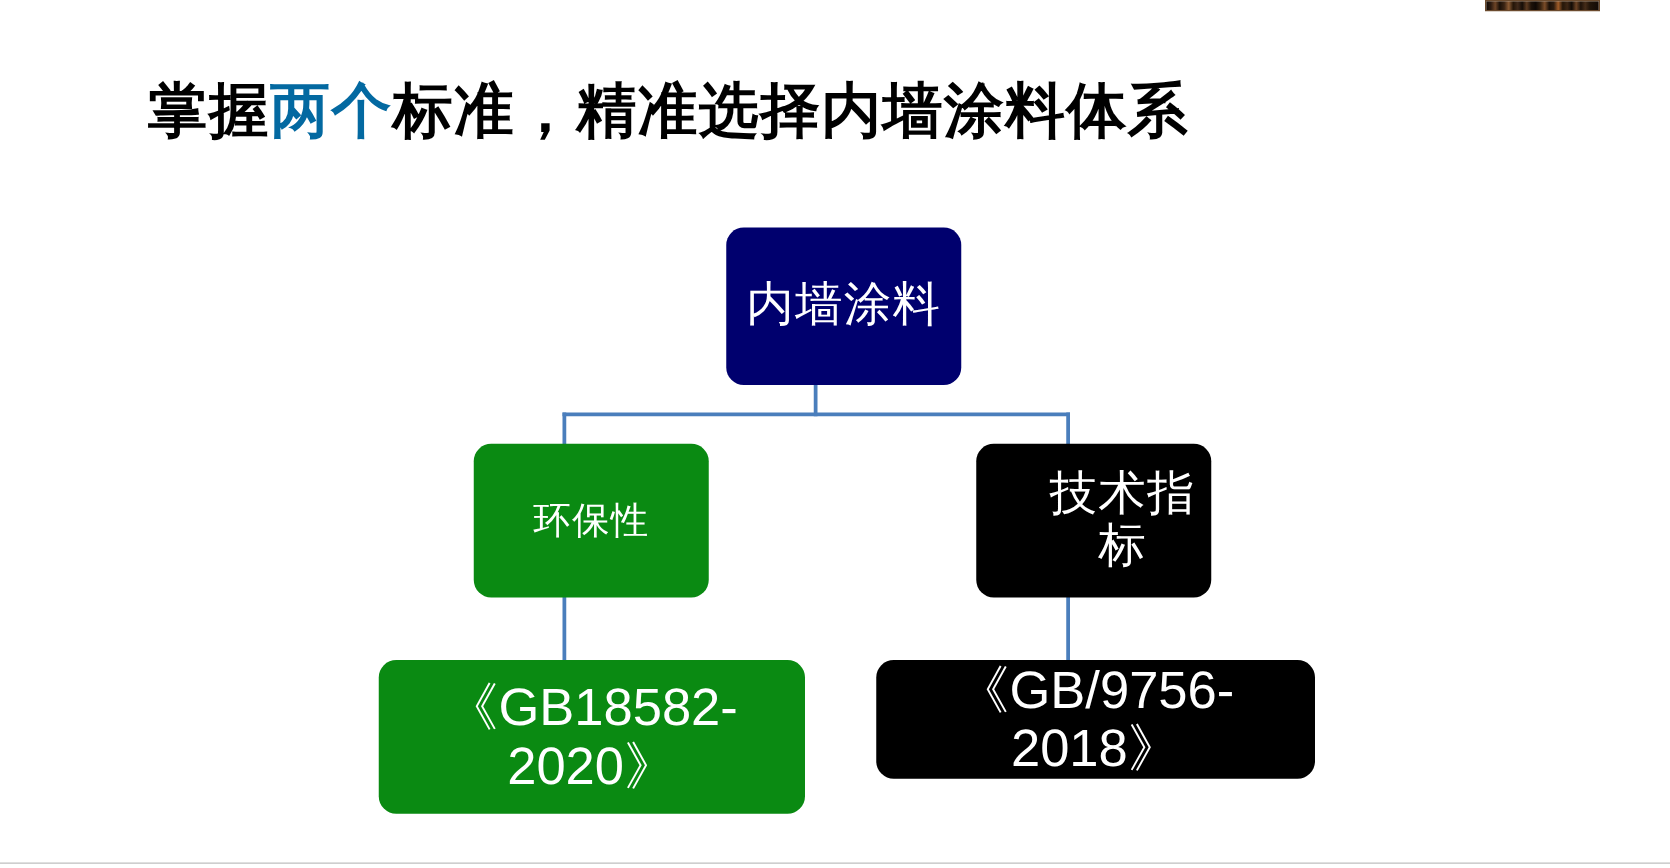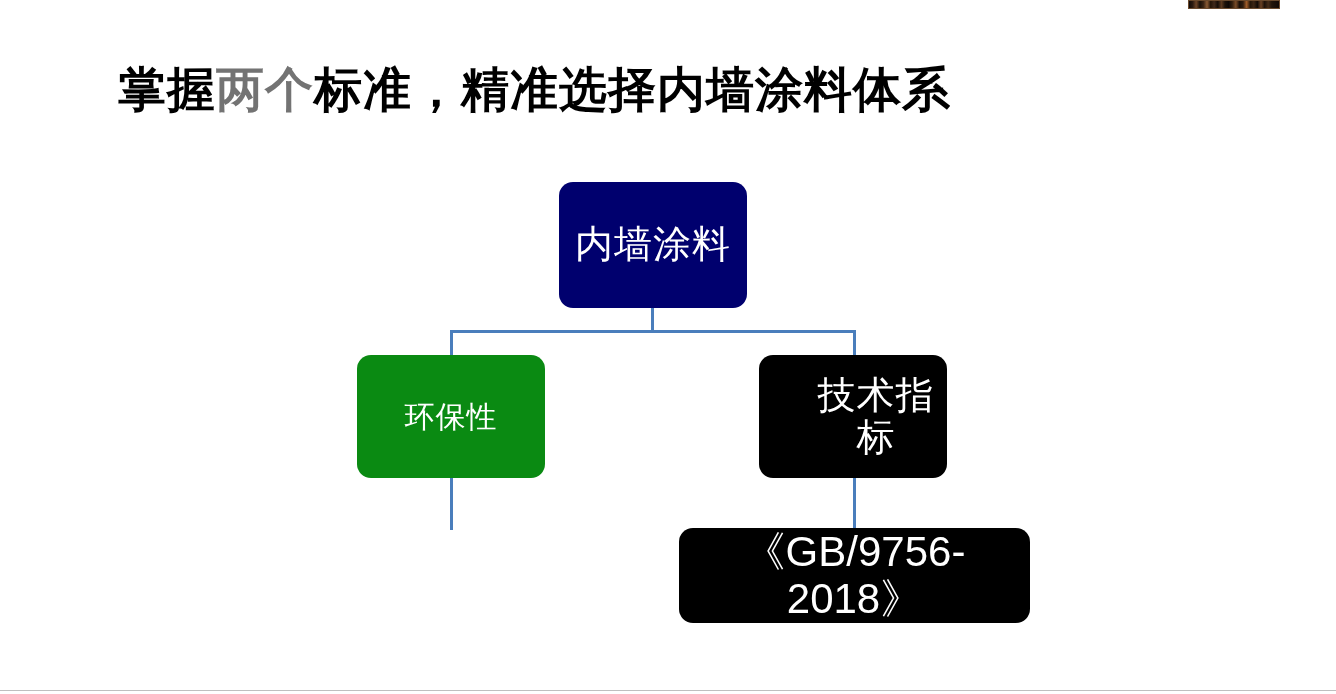--- a/index.html
+++ b/index.html
@@ -46,21 +46,21 @@
     top: 28px;
     width: 1100px;
     font-size: 48px;
     font-weight: bold;
     color: #000000;
     letter-spacing: 1px;
     white-space: nowrap;
     line-height: 1.25;
   }
   .title .accent {
-    color: #737373;
+    color: #0369a1;
   }
 
   
   .conn {
     position: absolute;
     background: #4a7ebc;
   }
   .conn-v-root   { left: 651px; top: 307px; width: 3px;   height: 26px; }
   .conn-h-split  { left: 450px; top: 330px; width: 406px; height: 3px;  }
   .conn-v-left   { left: 450px; top: 330px; width: 3px;   height: 27px; }
@@ -72,20 +72,21 @@
   .node {
     position: absolute;
     box-sizing: border-box;
     display: flex;
     align-items: center;
     justify-content: center;
     color: #ffffff;
     text-align: center;
     border-radius: 14px;
     line-height: 1.1;
+    margin-left: 22px;
   }
   .node-root {
     left: 559px;  top: 182px;
     width: 188px; height: 126px;
     background: #00006e;
     font-size: 38px;
     letter-spacing: 1px;
   }
   .node-eco {
     left: 357px;  top: 355px;
@@ -137,16 +138,17 @@
   <div class="conn conn-v-root"></div>
   <div class="conn conn-h-split"></div>
   <div class="conn conn-v-left"></div>
   <div class="conn conn-v-right"></div>
   <div class="conn conn-v-left2"></div>
   <div class="conn conn-v-right2"></div>
 
   <div class="node node-root">内墙涂料</div>
   <div class="node node-eco">环保性</div>
   <div class="node node-tech">技术指标</div>
+  <div class="node node-std-eco">《GB18582-2020》</div>
   <div class="node node-std-tech">《GB/9756-2018》</div>
 
   <div class="bottom-rule"></div>
 </div>
 
 </body></html>

